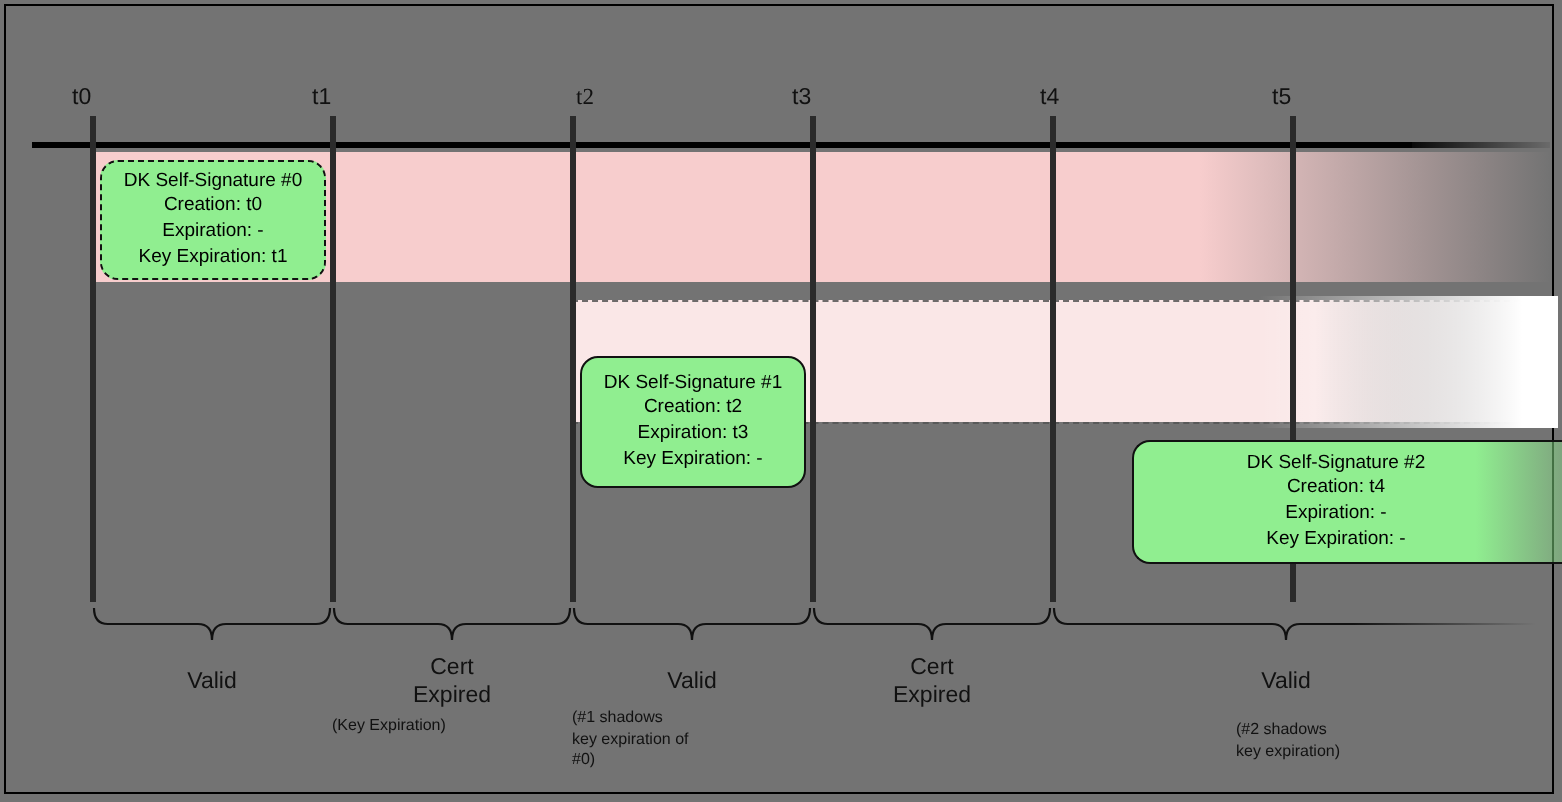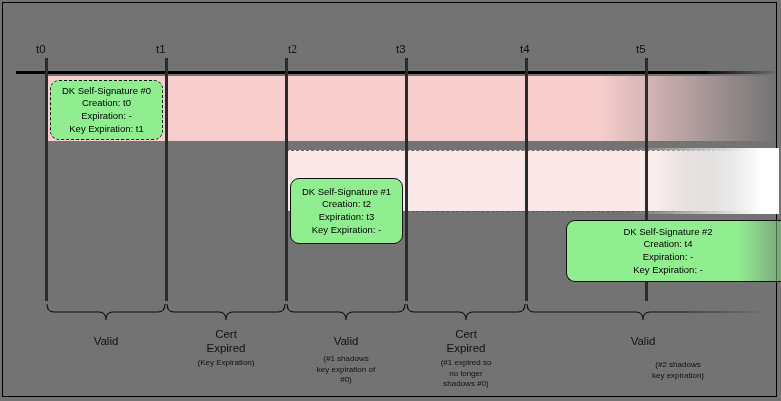--- a/index.html
+++ b/index.html
@@ -108,21 +108,21 @@
   .seg-label{
     position:absolute;
     text-align:center;
     font-size:11.5px;
     color:#111;
     line-height:14px;
     white-space:pre-line;
   }
   .seg-note{
     position:absolute;
-    text-align:center;
+    text-align:left;
     font-size:8px;
     color:#111;
     line-height:10.5px;
     white-space:pre-line;
   }
 </style>
 </head>
 <body>
 
 <div id="canvas">
@@ -225,21 +225,18 @@
 Expired</div>
   <div class="seg-note" style="left:166px; top:358px; width:120px;">(Key Expiration)</div>
 
   <div class="seg-label" style="left:286px; top:334px; width:120px;">Valid</div>
   <div class="seg-note" style="left:286px; top:354px; width:120px;">(#1 shadows
 key expiration of
 #0)</div>
 
   <div class="seg-label" style="left:406px; top:327px; width:120px;">Cert
 Expired</div>
-  <div class="seg-note" style="left:406px; top:358px; width:120px;">(#1 expired so
-no longer
-shadows #0)</div>
 
   <div class="seg-label" style="left:583px; top:334px; width:120px;">Valid</div>
   <div class="seg-note" style="left:618px; top:360px; width:120px;">(#2 shadows
 key expiration)</div>
 
 </div>
 
 </body></html>

